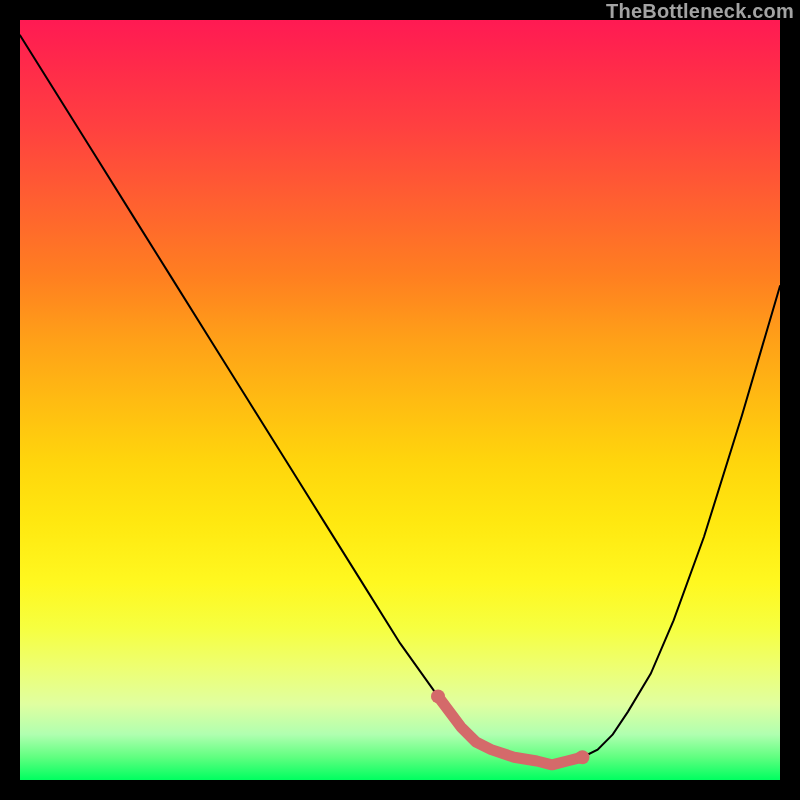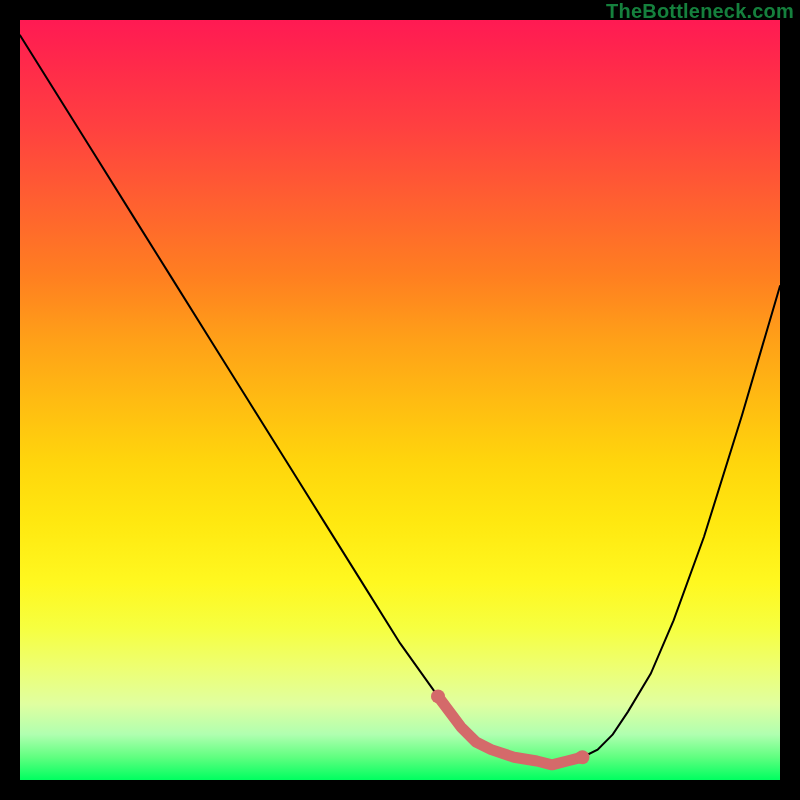--- a/index.html
+++ b/index.html
@@ -35,21 +35,21 @@
       #00ff60 100%
     );
   }
   .watermark {
     position: absolute;
     top: 0px;
     right: 6px;
     font-family: Arial, Helvetica, sans-serif;
     font-size: 20px;
     font-weight: 600;
-    color: #15803d;
+    color: #a3a3a3;
     letter-spacing: 0.2px;
   }
   svg.curves {
     position: absolute;
     left: 20px;
     top: 20px;
     width: 760px;
     height: 760px;
     overflow: visible;
   }

